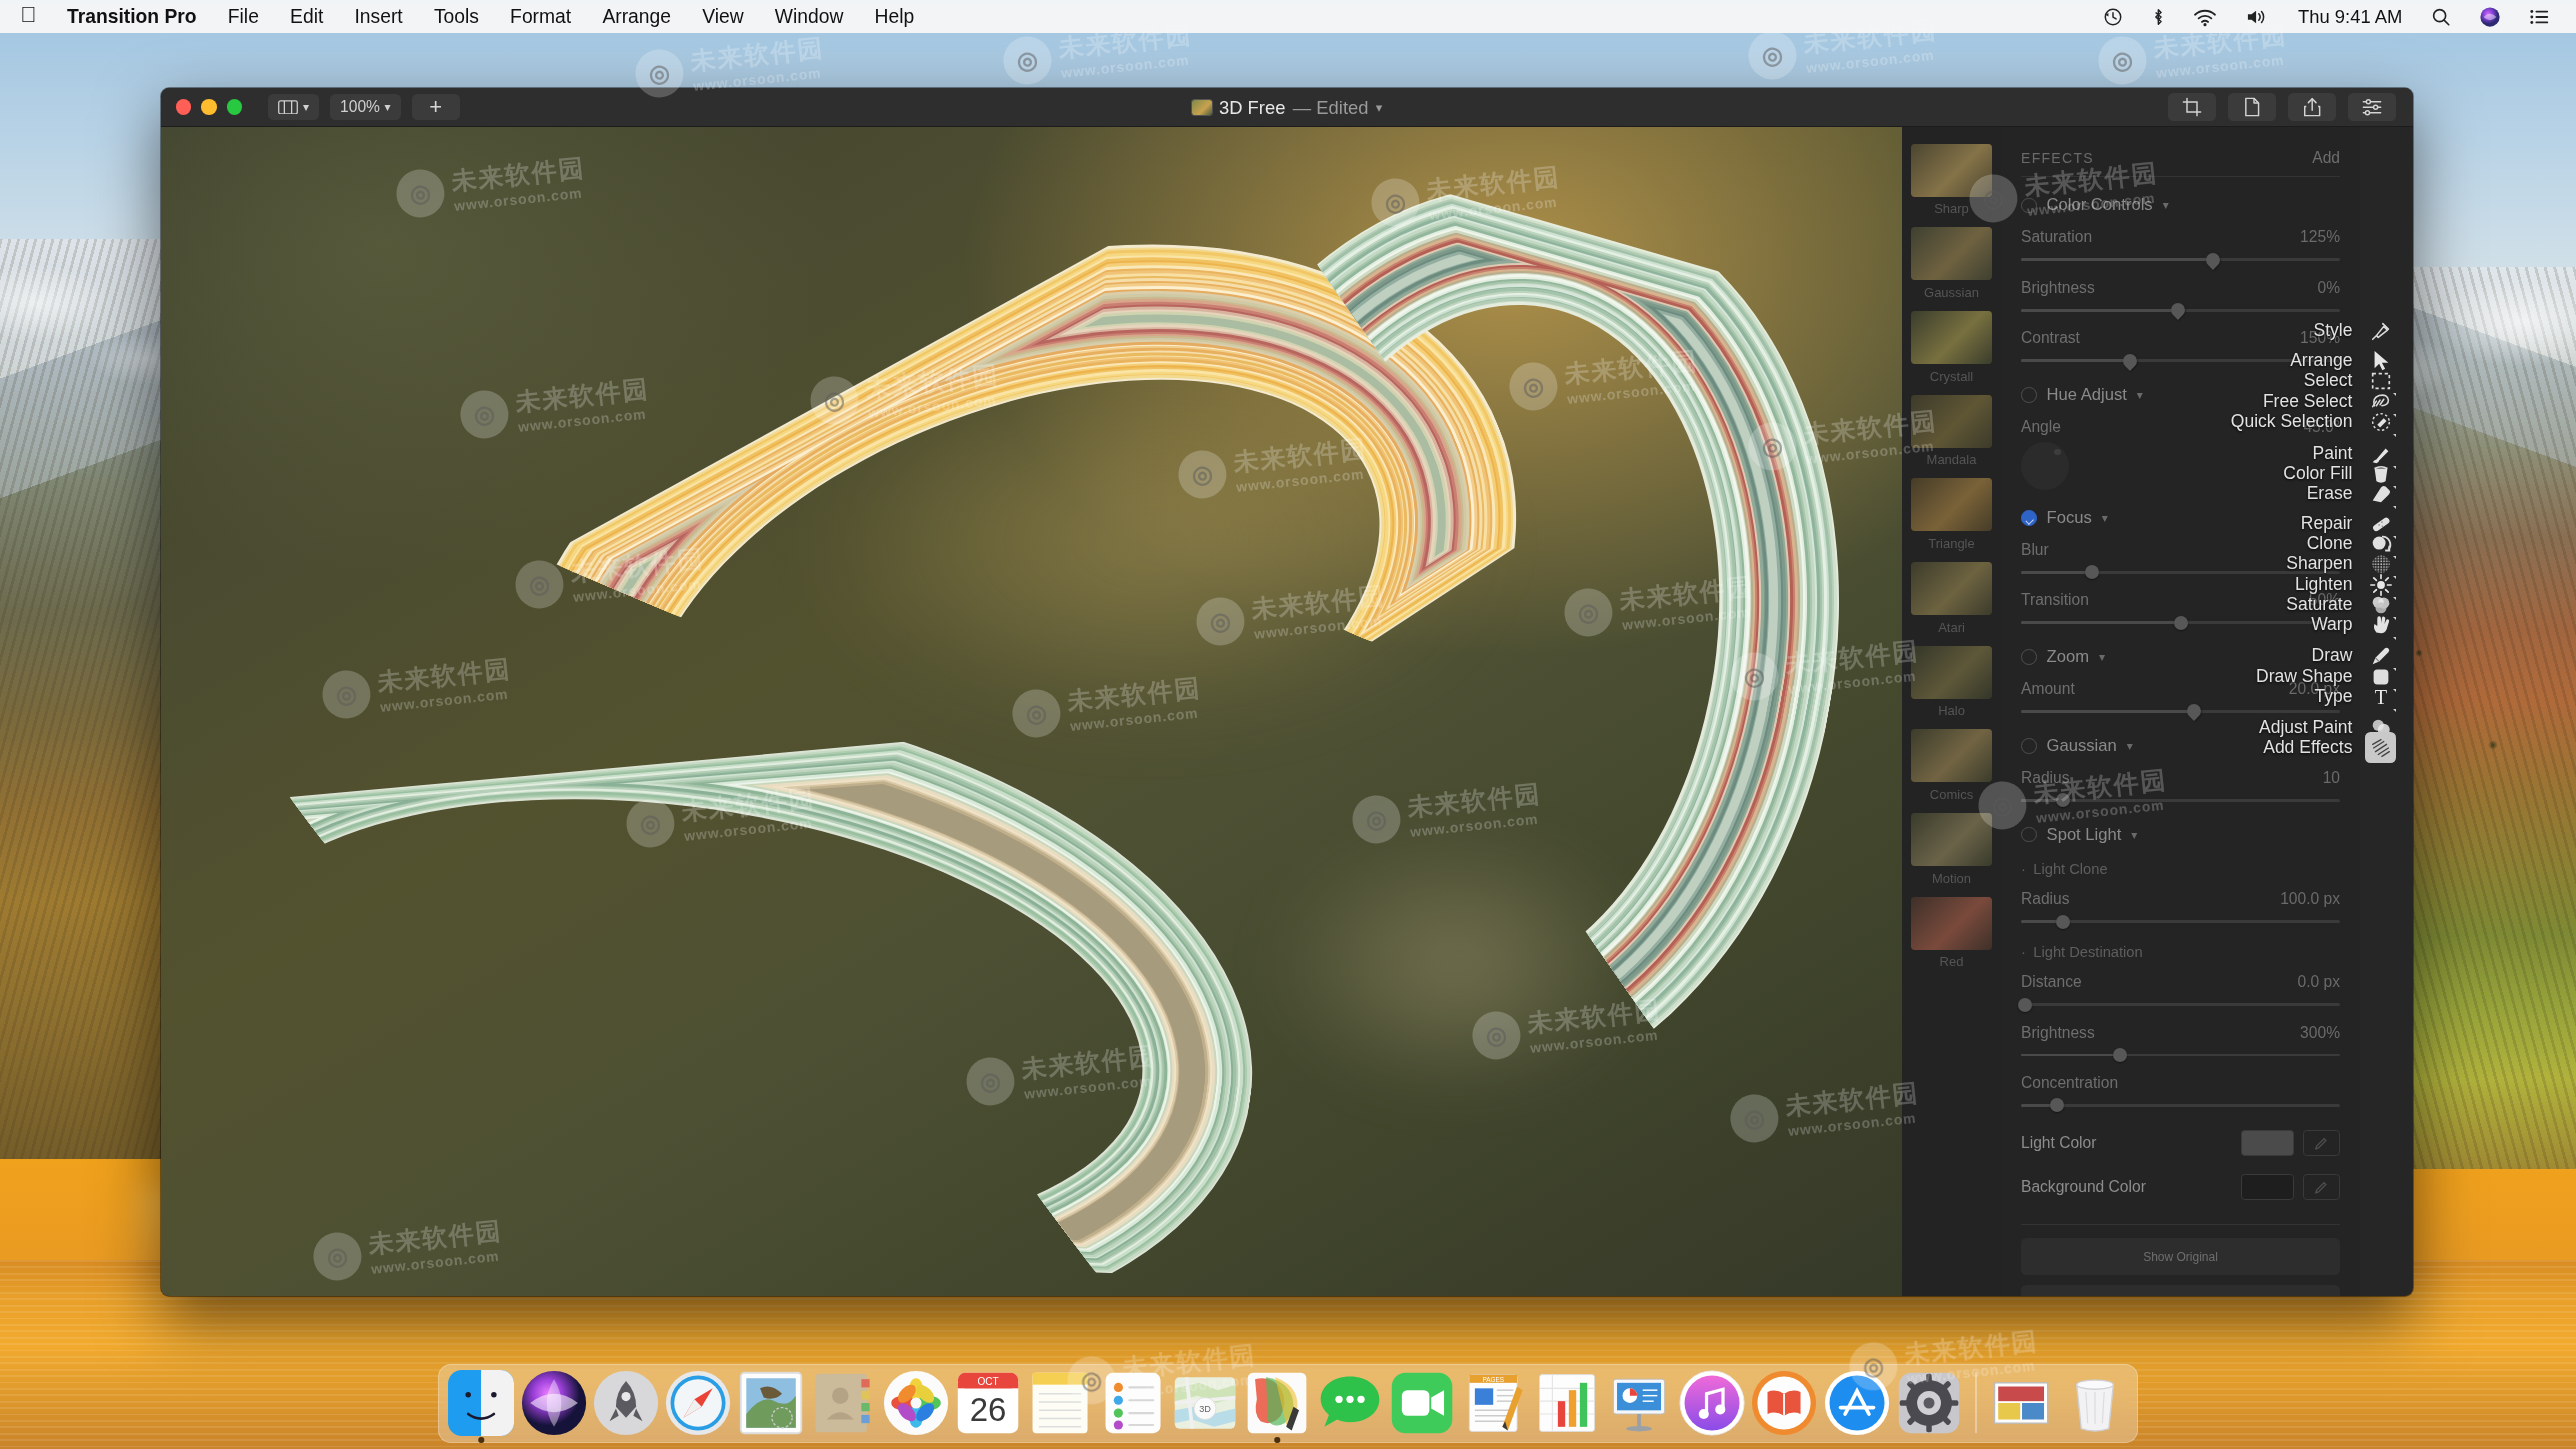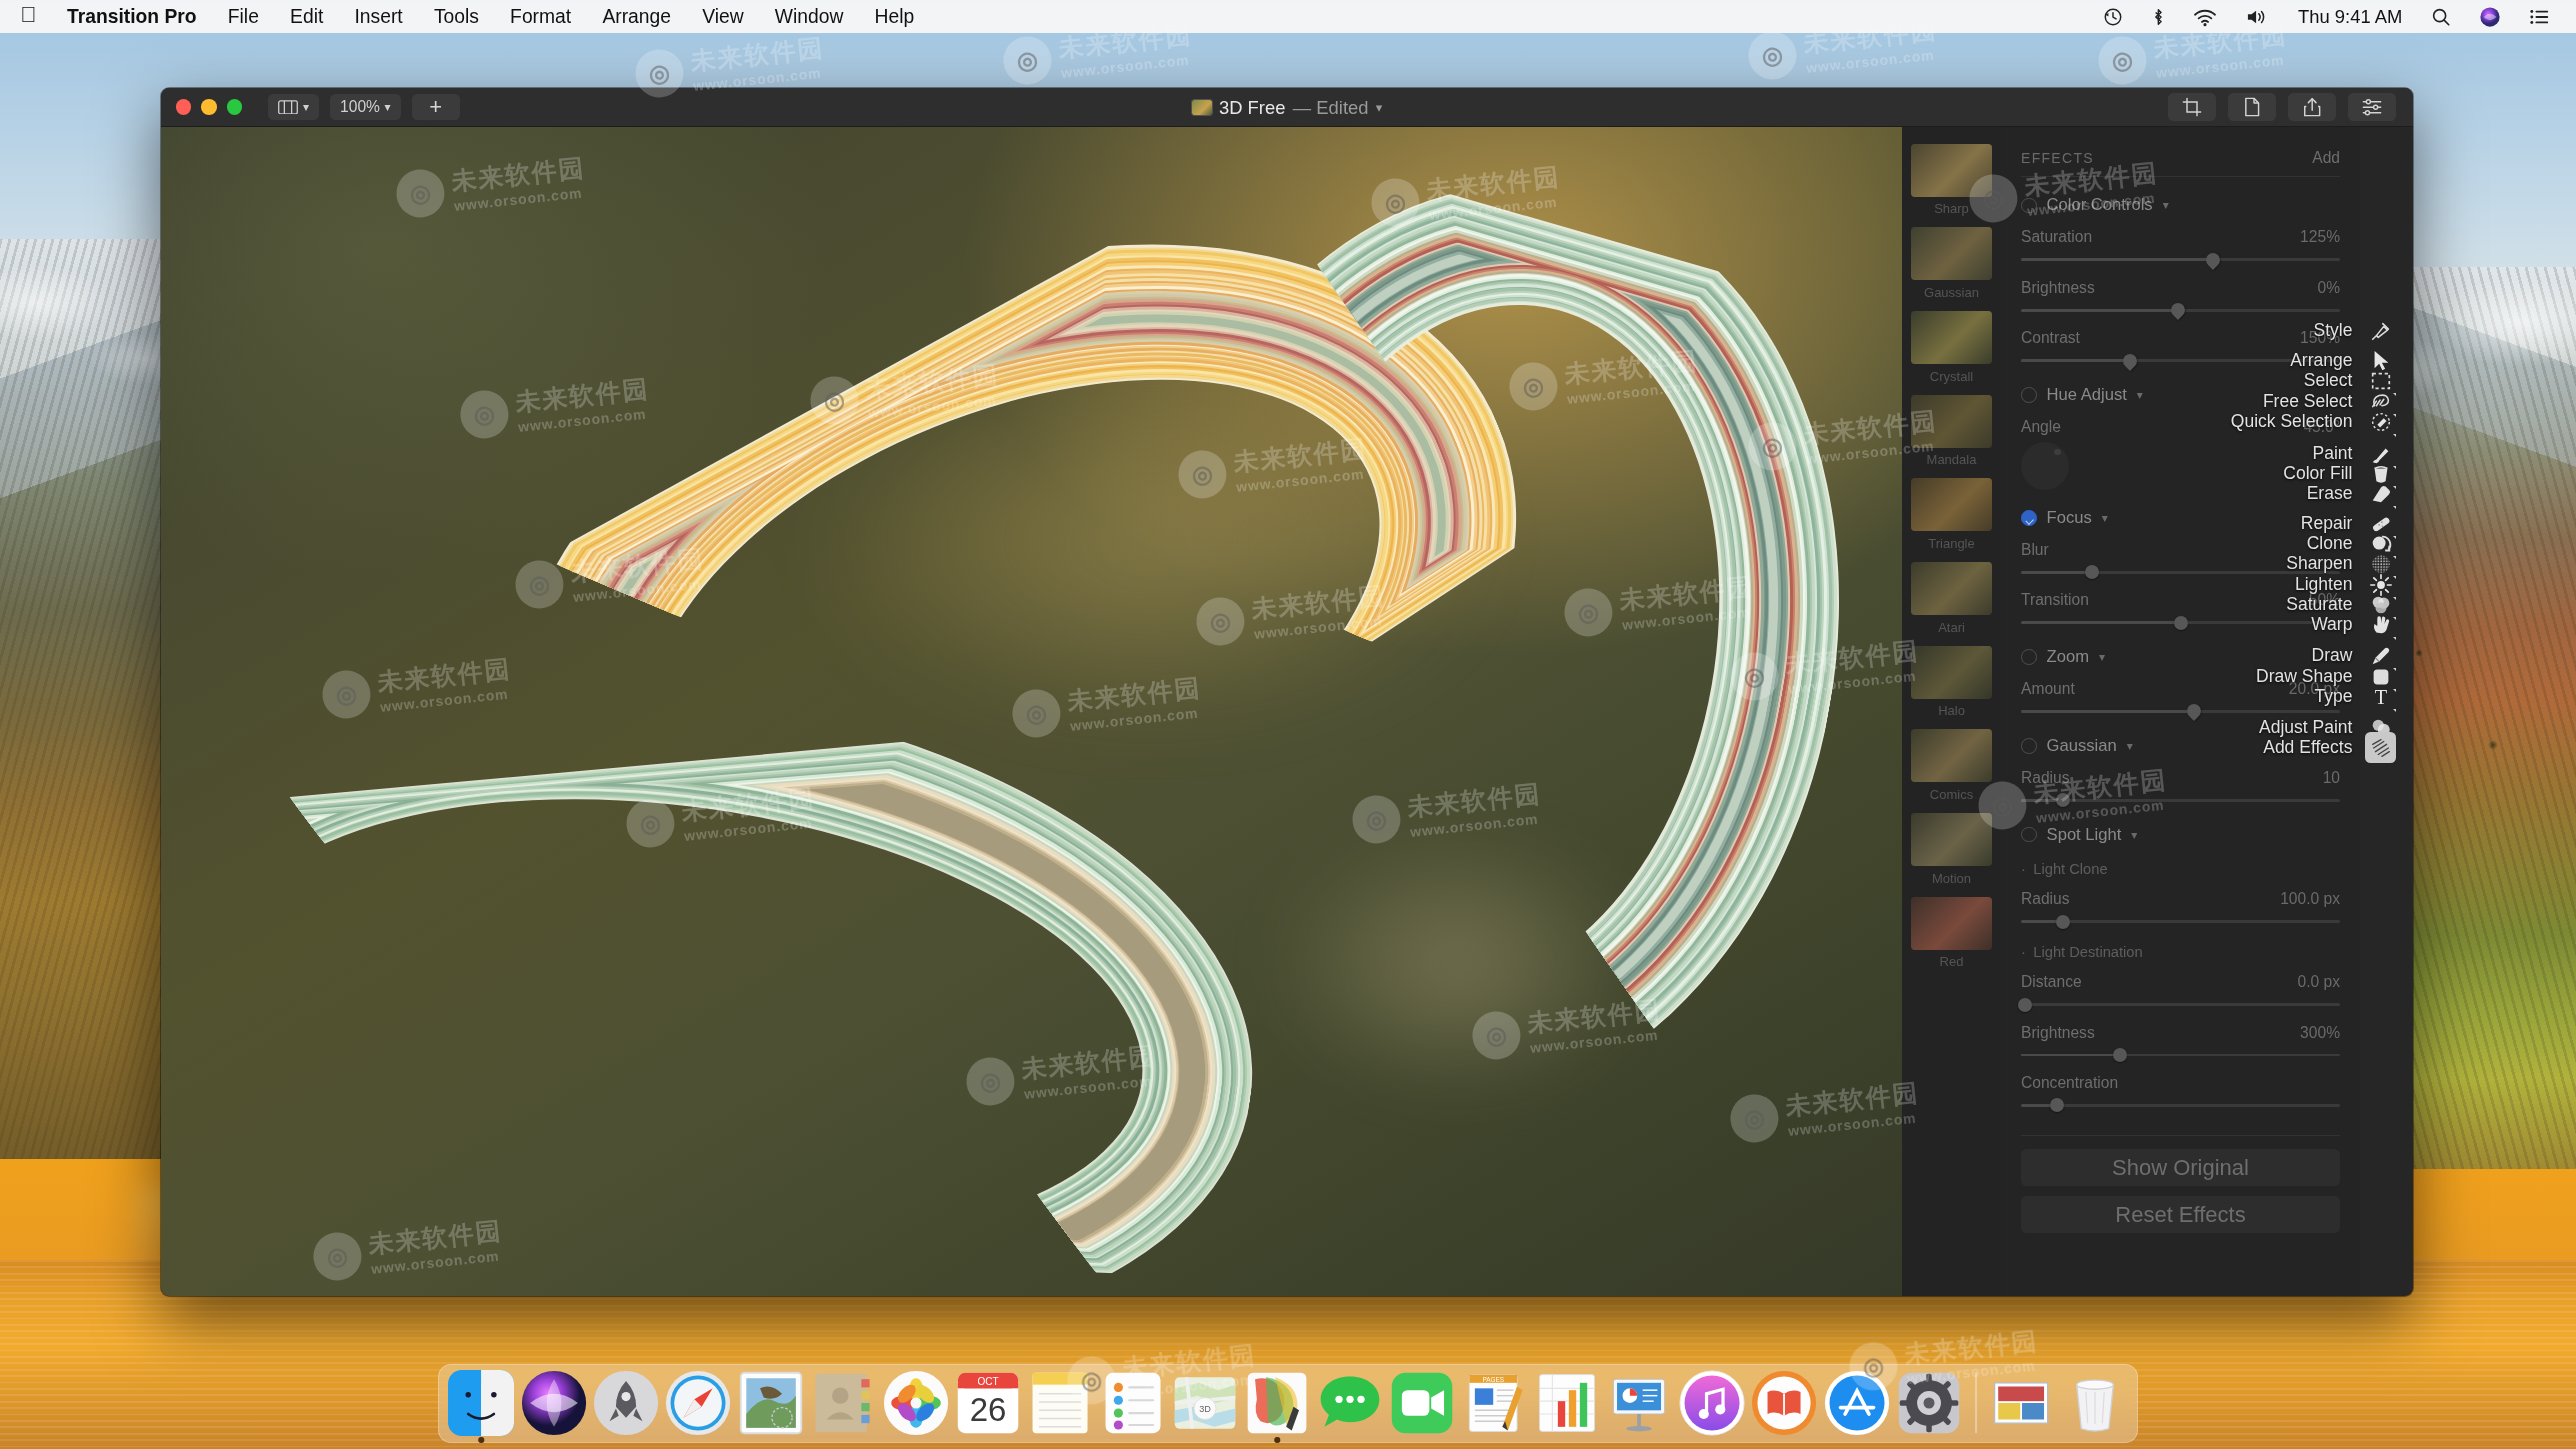--- a/index.html
+++ b/index.html
@@ -210,21 +210,21 @@
   .ep-knob { position:absolute; top:0; width:14px; height:14px; border-radius:50%;
              background:#575757; box-shadow:0 0.9px 1.8px rgba(0,0,0,0.5); }
   .ep-knob.drop { border-radius:50% 50% 50% 0; transform:rotate(-45deg); }
   .ep-sub { font-size:14.7px; color:#5e5e5e; margin-top:16.6px; display:flex; align-items:center; gap:7.4px; }
   .ep-colorrow { display:flex; align-items:center; justify-content:space-between; margin-top:18.4px; font-size:15.6px; }
   .ep-swatch { width:53px; height:26px; border-radius:3.7px; border:0.9px solid #3a3a3a; }
   .ep-eyed { width:37px; height:26px; border-radius:3.7px; border:0.9px solid #3a3a3a;
              display:flex; align-items:center; justify-content:center; }
   .ep-bigbtn { height:37px; border-radius:5.5px; background:#2d2d2d;
                display:flex; align-items:center; justify-content:center;
-               font-size:22px; color:#6e6e6e; margin-top:10px; }
+               font-size:12px; color:#6e6e6e; margin-top:10px; }
 
   
   #presets {
     position:absolute; right:412px; top:39px; width:99px; bottom:0;
     background:#232323; padding-top:13px; overflow:hidden;
   }
   .preset { width:100%; padding:3.7px 9.2px 7.4px 9.2px; }
   .preset-thumb { width:81px; height:53px; border-radius:3.7px; }
   .preset-label { font-size:13px; color:#555; text-align:center; margin-top:4.6px; }
 
@@ -709,20 +709,44 @@
         <div class="ep-row">
           <span>Concentration</span>
           <span class="ep-val"></span>
         </div>
         <div class="ep-slider">
           <span class="ep-track"></span>
           <span class="ep-fill" style="width:11%"></span>
           <span class="ep-knob" style="left:calc(11% - 6.4px)"></span>
         </div>
       </div>
+    <div id="ep-colors">
+        <div class="ep-colorrow">
+          <span>Light Color</span>
+          <span style="display:flex;gap:9.2px;align-items:center;">
+            <span class="ep-swatch" style="background:#4b4b4b"></span>
+            <span class="ep-eyed">
+              <svg width="16.6" height="16.6" viewBox="0 0 18 18">
+                <path d="M3 15 L6 14 L14 6 L12 4 L4 12 Z" fill="none" stroke="#4e4e4e" stroke-width="1.4"></path>
+              </svg>
+            </span>
+          </span>
+        </div>
+        <div class="ep-colorrow">
+          <span>Background Color</span>
+          <span style="display:flex;gap:9.2px;align-items:center;">
+            <span class="ep-swatch" style="background:#1e1e1e"></span>
+            <span class="ep-eyed">
+              <svg width="16.6" height="16.6" viewBox="0 0 18 18">
+                <path d="M3 15 L6 14 L14 6 L12 4 L4 12 Z" fill="none" stroke="#4e4e4e" stroke-width="1.4"></path>
+              </svg>
+            </span>
+          </span>
+        </div>
+      </div>
     <div class="ep-rule" style="margin-top:24px;"></div>
     <div id="ep-buttons">
         <div class="ep-bigbtn">Show Original</div>
         <div class="ep-bigbtn">Reset Effects</div>
       </div>
   </div>
 
   <div id="tools">
       <div class="tool" style="top: 188px;">
         <div class="tool-label">Style</div>

